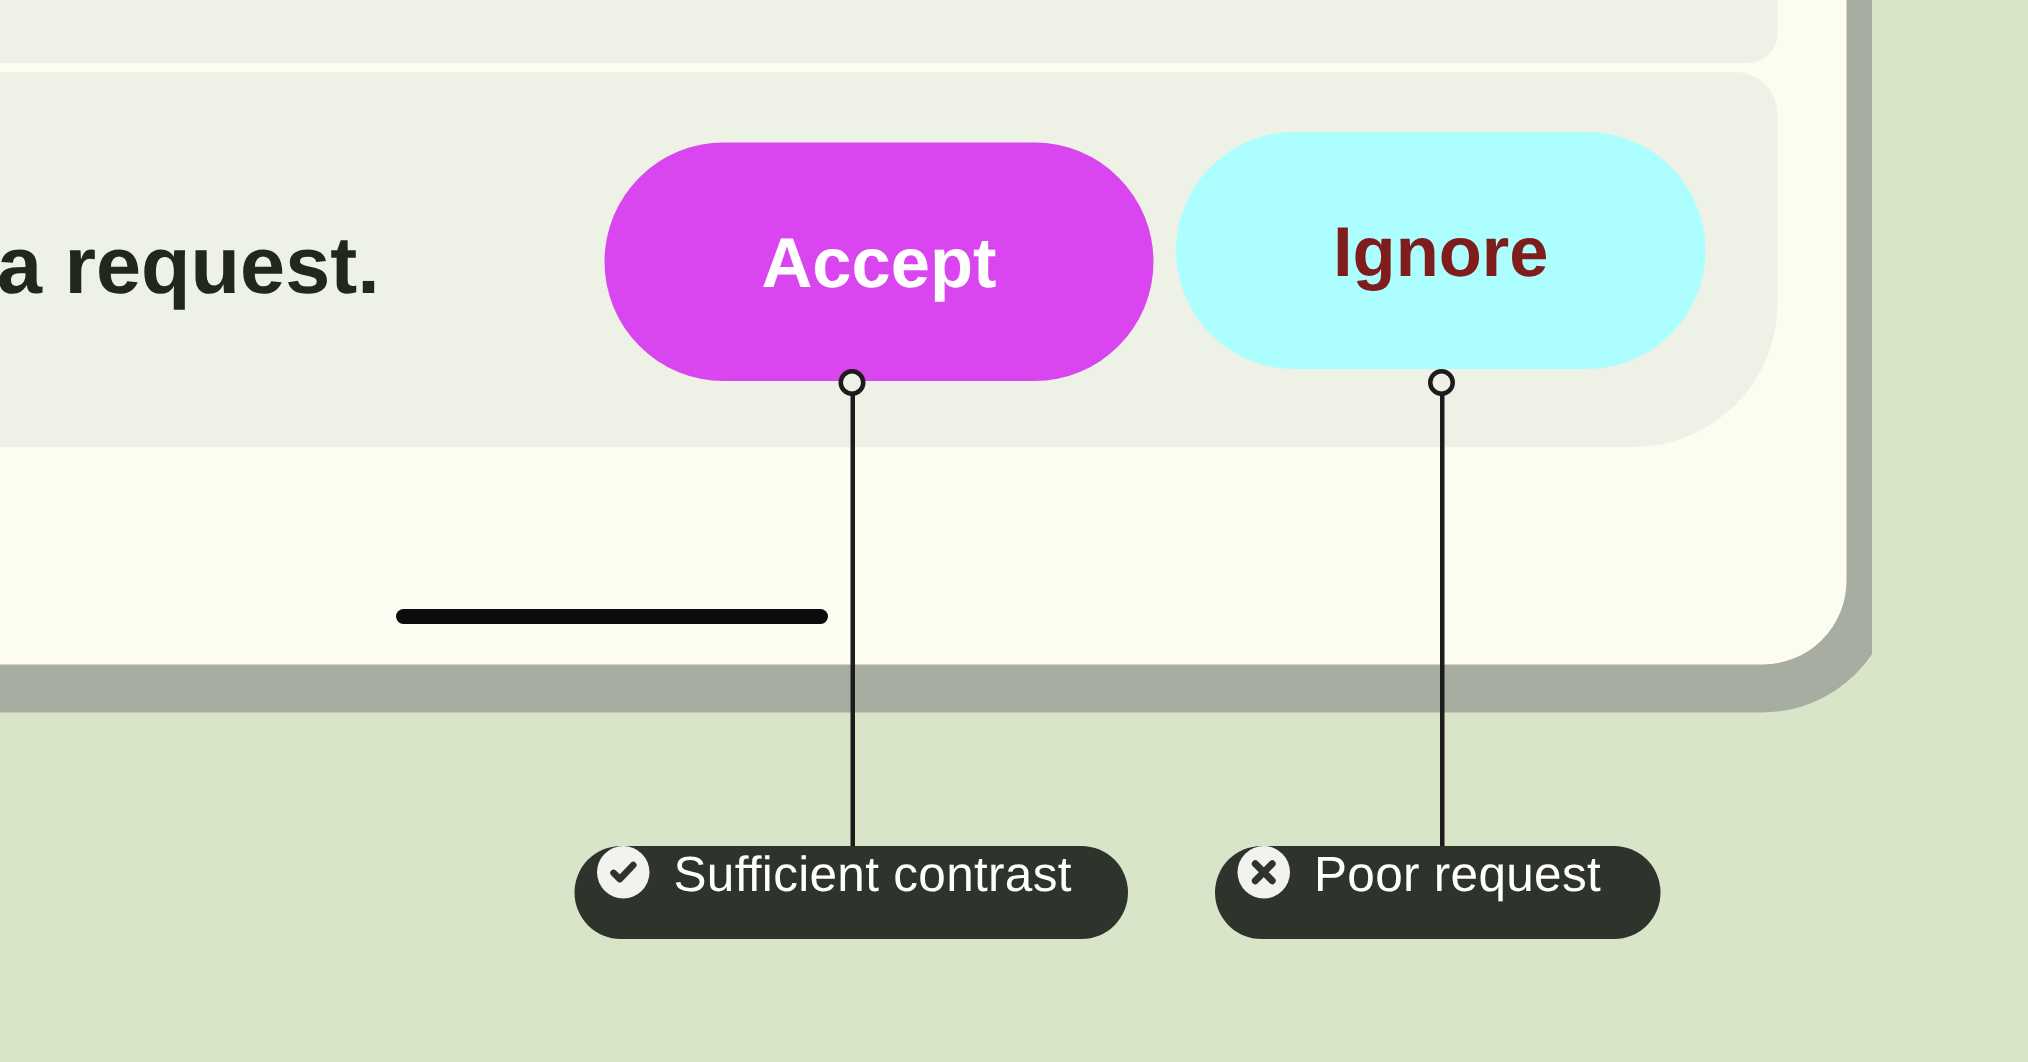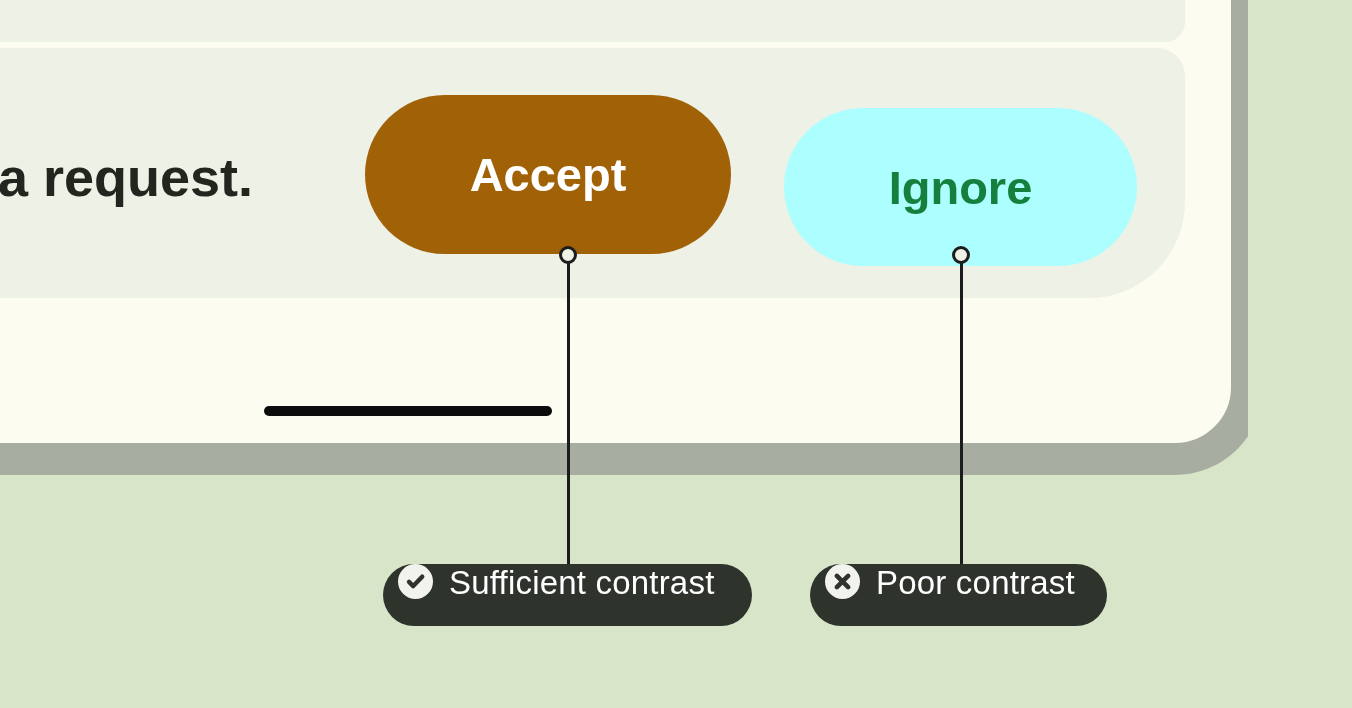--- a/index.html
+++ b/index.html
@@ -24,22 +24,22 @@
     position:absolute;left:-2px;top:146px;
     font-size:54px;font-weight:600;color:#21261f;line-height:1.18;
     white-space:nowrap;
   }
   
   .btn{
     position:absolute;border:none;display:flex;align-items:center;justify-content:center;
     font-family:inherit;font-size:47px;font-weight:600;cursor:pointer;
     white-space:nowrap;padding:0;
   }
-  .btn-accept{left:365px;top:95px;width:366px;height:159px;border-radius:80px;background:#a16207;color:#ffffff;}
-  .btn-ignore{left:784px;top:108px;width:353px;height:158px;border-radius:79px;background:#adfeff;color:#15803d;}
+  .btn-accept{left:403px;top:95px;width:366px;height:159px;border-radius:80px;background:#d946ef;color:#ffffff;}
+  .btn-ignore{left:784px;top:88px;width:353px;height:158px;border-radius:79px;background:#adfeff;color:#7f1d1d;}
   
   .home-indicator{position:absolute;left:264px;top:406px;width:288px;height:10px;border-radius:5px;background:#0c0c0c;}
   
   .connector-line{position:absolute;width:3px;background:#1c1c1c;top:260px;height:306px;}
   .line-1{left:567px;}
   .line-2{left:960px;}
   .connector-dot{
     position:absolute;top:246px;width:18px;height:18px;border-radius:50%;
     border:3px solid #1c1c1c;background:#eef1e5;
   }
@@ -91,16 +91,16 @@
     </span>
     <span class="label">Sufficient contrast</span>
   </div>
 
   <div class="callout callout-2">
     <span class="icon-circle">
       <svg width="23" height="23" viewBox="-11 -11 22 22">
         <path d="M -5.4 -5.4 L 5.4 5.4 M 5.4 -5.4 L -5.4 5.4" fill="none" stroke="#2e332c" stroke-width="4.4" stroke-linecap="round"></path>
       </svg>
     </span>
-    <span class="label">Poor contrast</span>
+    <span class="label">Poor request</span>
   </div>
 
 </div>
 
 </body></html>

